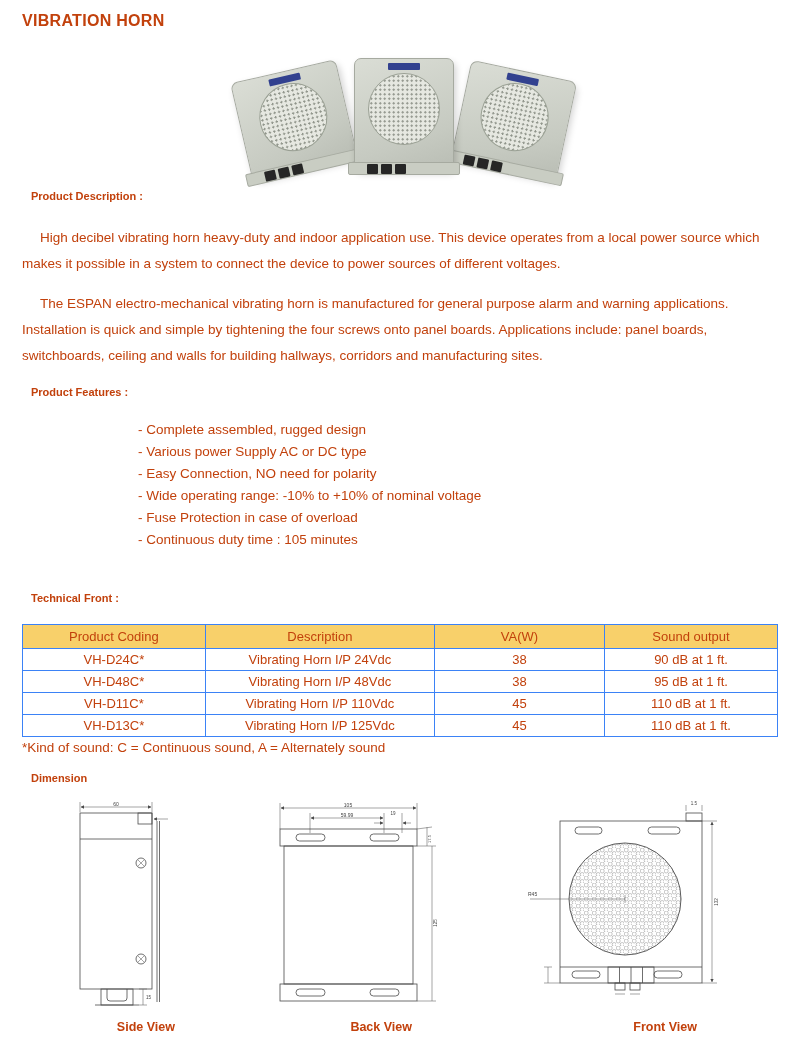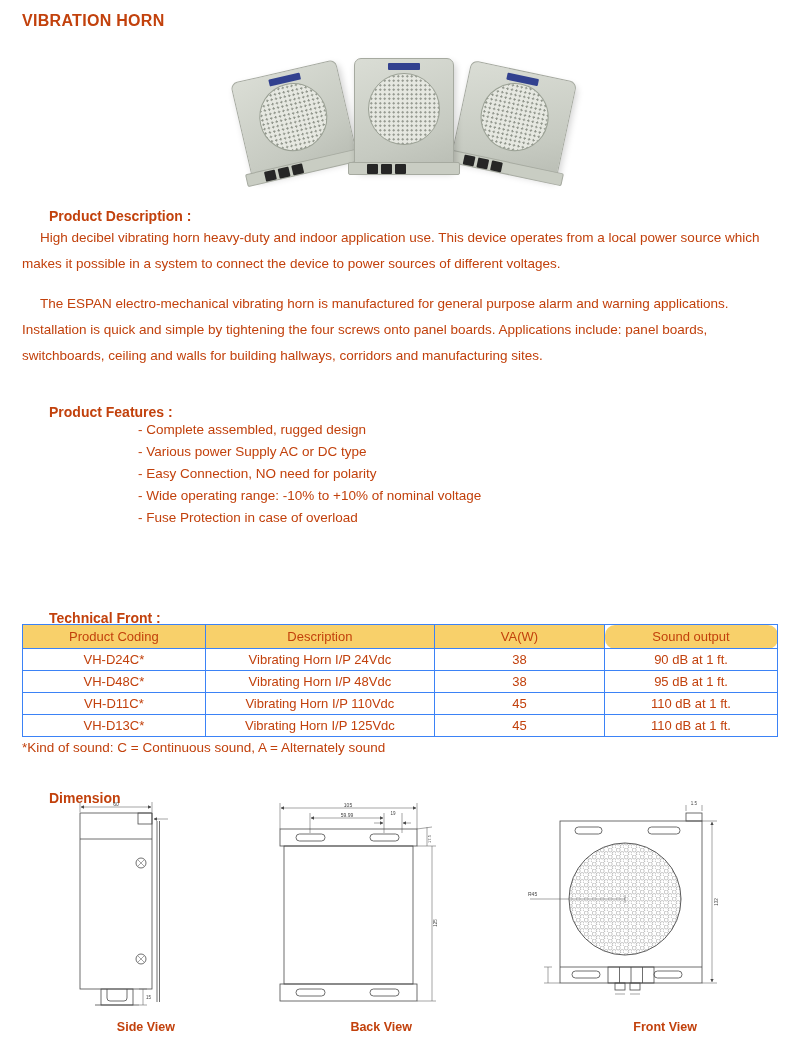--- a/index.html
+++ b/index.html
@@ -21,30 +21,30 @@
   .h-mesh{position:absolute;left:50%;top:14px;transform:translateX(-50%);width:70px;height:70px;
           border-radius:50%;background-color:#e6e8e1;border:1px solid #9aa094;
           background-image:radial-gradient(#8f948a 32%,transparent 37%);background-size:4.5px 4.5px;}
   .h-left .h-mesh,.h-right .h-mesh{width:66px;height:66px;top:12px;}
   .h-flange{position:absolute;bottom:-6px;left:-7px;right:-7px;height:11px;background:#c9cdc3;
             border:1px solid #a6aaa0;border-radius:2px;}
   .h-terms{position:absolute;bottom:-5px;left:12px;display:flex;gap:3px;}
   .h-terms i{width:11px;height:10px;background:#262626;border-radius:1px;display:block;}
 
   
-  .h2{position:absolute;left:22px;font-size:14px;font-weight:bold;margin:18px;padding-left:9px;}
+  .h2{position:absolute;left:22px;font-size:11px;font-weight:bold;margin:0;padding-left:9px;}
   .para{position:absolute;left:22px;width:756px;font-size:13.5px;line-height:26px;text-indent:18px;margin:0;}
   .features{position:absolute;left:138px;top:419px;font-size:13.5px;line-height:22px;}
 
   
   table.tech{position:absolute;left:22px;top:624px;width:756px;border-collapse:collapse;
              font-size:13px;text-align:center;table-layout:fixed;}
   table.tech th,table.tech td{border:1px solid #3b82f6;padding:0;height:21px;font-weight:normal;}
   table.tech th{background:#f8d06a;height:23px;}
-  .col-coding{width:24.2%;} .col-desc{width:30.4%;} .col-va{width:22.5%;} .col-sound{width:22.9%;border-radius:10px;}
+  .col-coding{width:24.2%;} .col-desc{width:30.4%;} .col-va{width:22.5%;} .col-sound{width:22.9%;}
   .note{position:absolute;left:22px;top:740px;font-size:13.5px;margin:0;text-align:right;}
 
   
   .drawing{position:absolute;}
   .drawing svg{display:block;}
   .dline{stroke:#4a4a4a;stroke-width:0.8;fill:none;}
   .dthin{stroke:#6a6a6a;stroke-width:0.6;fill:none;}
   .dtext{font-family:"Liberation Sans",sans-serif;fill:#444;}
   .view-label{position:absolute;top:1020px;font-size:12.5px;font-weight:bold;text-align:right;width:120px;}
 </style>
@@ -92,20 +92,21 @@
   <p class="para" style="top:225px">High decibel vibrating horn heavy-duty and indoor application use. This device operates from a local power source which makes it possible in a system to connect the device to power sources of different voltages.</p>
   <p class="para" style="top:291px">The ESPAN electro-mechanical vibrating horn is manufactured for general purpose alarm and warning applications. Installation is quick and simple by tightening the four screws onto panel boards. Applications include: panel boards, switchboards, ceiling and walls for building hallways, corridors and manufacturing sites.</p>
 
   <div class="h2" style="top:386px">Product Features :</div>
   <div class="features">
     <div>- Complete assembled, rugged design</div>
     <div>- Various power Supply AC or DC type</div>
     <div>- Easy Connection, NO need for polarity</div>
     <div>- Wide operating range: -10% to +10% of nominal voltage</div>
     <div>- Fuse Protection in case of overload</div>
+    <div>- Continuous duty time : 105 minutes</div>
   </div>
 
   <div class="h2" style="top:592px">Technical Front :</div>
   <table class="tech">
     <thead>
       <tr>
         <th class="col-coding">Product Coding</th>
         <th class="col-desc">Description</th>
         <th class="col-va">VA(W)</th>
         <th class="col-sound">Sound output</th>

